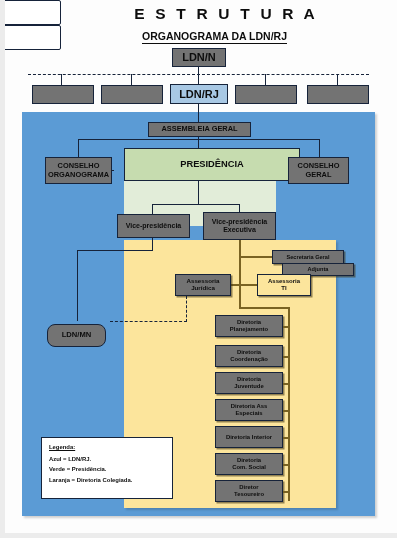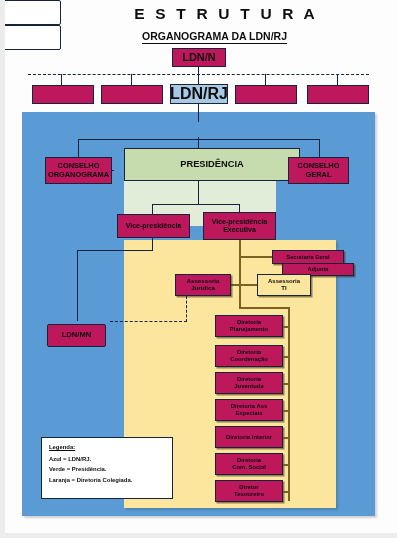--- a/index.html
+++ b/index.html
@@ -24,21 +24,21 @@
   }
   .subtitle{
     position:absolute;left:0;top:30px;width:397px;text-align:center;
     font-size:10.5px;font-weight:bold;color:#0d0d0d;padding-left:16px;
   }
   .subtitle span{border-bottom:1.6px solid #0d0d0d;padding-bottom:1px;}
 
   
   .box{
     position:absolute;box-sizing:border-box;
-    background:#be185d;border:1.3px solid #16233a;
+    background:#737373;border:1.3px solid #16233a;
     display:flex;align-items:center;justify-content:center;
     text-align:center;color:#0d0d0d;line-height:1.12;
   }
   .shadow{box-shadow:1.5px 1.5px 0 rgba(60,50,20,.55);}
 
   
   .ln{position:absolute;background:#16233a;}
   .ln-o{position:absolute;background:#7a6322;}
   .dashh{position:absolute;border-top:1.4px dashed #16233a;}
   .dashv{position:absolute;border-left:1.4px dashed #16233a;}
@@ -52,21 +52,21 @@
     position:absolute;left:124px;top:240px;width:212px;height:268px;
     background:#fce59c;box-shadow:2px 2px 2px rgba(0,0,0,.16);
   }
   #green-panel{
     position:absolute;left:124px;top:148px;width:152px;height:78px;
     background:#e2edd9;
   }
 
   
   #ldn-n{left:172px;top:48px;width:54px;height:19px;font-size:11px;font-weight:bold;}
-  #ldn-rj{left:170px;top:84px;width:58px;height:20px;font-size:16px;font-weight:bold;
+  #ldn-rj{left:170px;top:84px;width:58px;height:20px;font-size:11px;font-weight:bold;
           background:#a8c8e4;border:1.3px solid #16233a;}
   .top-box{width:62px;height:19px;top:85px;}
 
   #assembleia{left:148px;top:122px;width:103px;height:15px;font-size:7.4px;font-weight:bold;}
   #presidencia{left:124px;top:148px;width:176px;height:33px;font-size:9.3px;font-weight:bold;
                background:#c6dcaf;border:1.3px solid #16233a;}
   #cons-consultivo{left:45px;top:157px;width:67px;height:27px;font-size:7.4px;font-weight:bold;}
   #cons-fiscal{left:288px;top:157px;width:61px;height:27px;font-size:7.4px;font-weight:bold;}
 
   #vice-p{left:117px;top:214px;width:73px;height:24px;font-size:7px;font-weight:bold;}
@@ -76,21 +76,21 @@
   #sec-adjunta{left:282px;top:263px;width:72px;height:13px;font-size:5.6px;font-weight:bold;}
   #assess-ti{left:257px;top:274px;width:54px;height:22px;font-size:6px;font-weight:bold;
              background:#fce59c;}
   #assess-jur{left:175px;top:274px;width:56px;height:22px;font-size:6.2px;font-weight:bold;}
 
   .dir{width:68px;height:22px;left:215px;font-size:5.9px;font-weight:bold;}
 
   
   #mn-s2{left:55px;top:318px;width:59px;height:23px;background:#ffffff;border:1.3px solid #16233a;border-radius:2px;}
   #mn-s1{left:51px;top:321px;width:59px;height:23px;background:#ffffff;border:1.3px solid #16233a;border-radius:2px;}
-  #ldn-mn{left:47px;top:324px;width:59px;height:23px;font-size:7.6px;font-weight:bold;border-radius:2px;}
+  #ldn-mn{left:47px;top:324px;width:59px;height:23px;font-size:7.6px;font-weight:bold;border-radius:8px;}
 
   #legenda{
     left:41px;top:437px;width:132px;height:62px;
     display:block;text-align:left;padding:6px 7px;font-size:5.9px;font-weight:bold;
     background:#ffffff;border:1.3px solid #16233a;
   }
   #legenda .lg-title{text-decoration:underline;margin-bottom:5px;display:block;}
   #legenda .lg-row{display:block;margin-bottom:4px;}
 </style>
 </head>
@@ -119,20 +119,21 @@
   <div class="ln" style="left:337px;top:74px;width:1.3px;height:11px;"></div>
 
   <div class="box top-box" style="left:32px;"></div>
   <div class="box top-box" style="left:101px;"></div>
   <div class="box" id="ldn-rj">LDN/RJ</div>
   <div class="box top-box" style="left:235px;"></div>
   <div class="box top-box" style="left:307px;"></div>
 
   <div class="ln" style="left:198px;top:104px;width:1.4px;height:18px;"></div>
 
+  <div class="box" id="assembleia">ASSEMBLEIA GERAL</div>
 
   <div class="ln" style="left:198px;top:137px;width:1.4px;height:11px;"></div>
 
   <div class="ln" style="left:78px;top:139px;width:242px;height:1.4px;"></div>
   <div class="ln" style="left:78px;top:139px;width:1.4px;height:32px;"></div>
   <div class="ln" style="left:319px;top:139px;width:1.4px;height:32px;"></div>
   <div class="ln" style="left:78px;top:170px;width:36px;height:1.4px;"></div>
   <div class="ln" style="left:285px;top:170px;width:36px;height:1.4px;"></div>
 
   <div class="box" id="presidencia">PRESIDÊNCIA</div>

